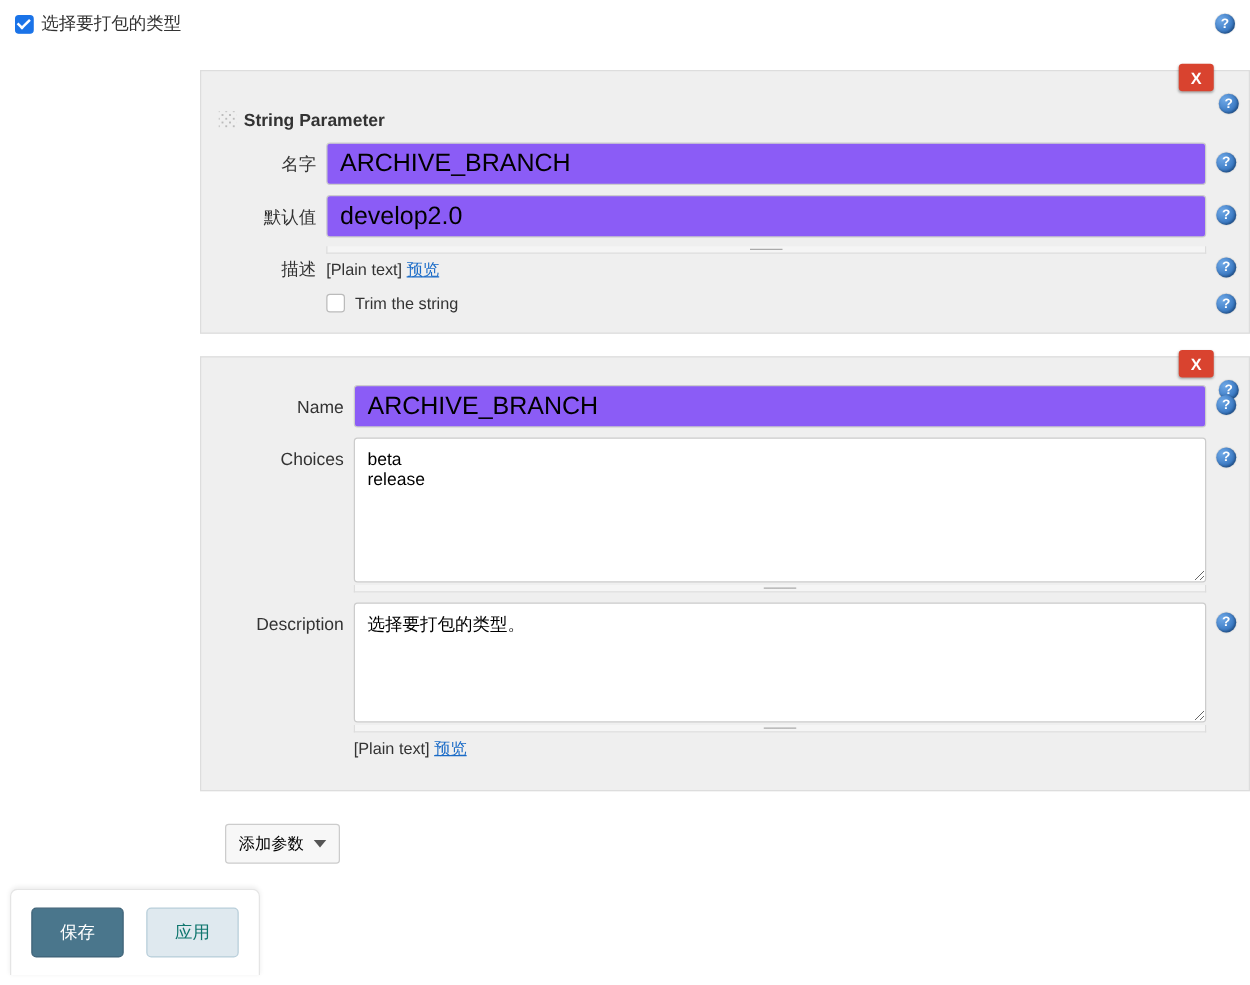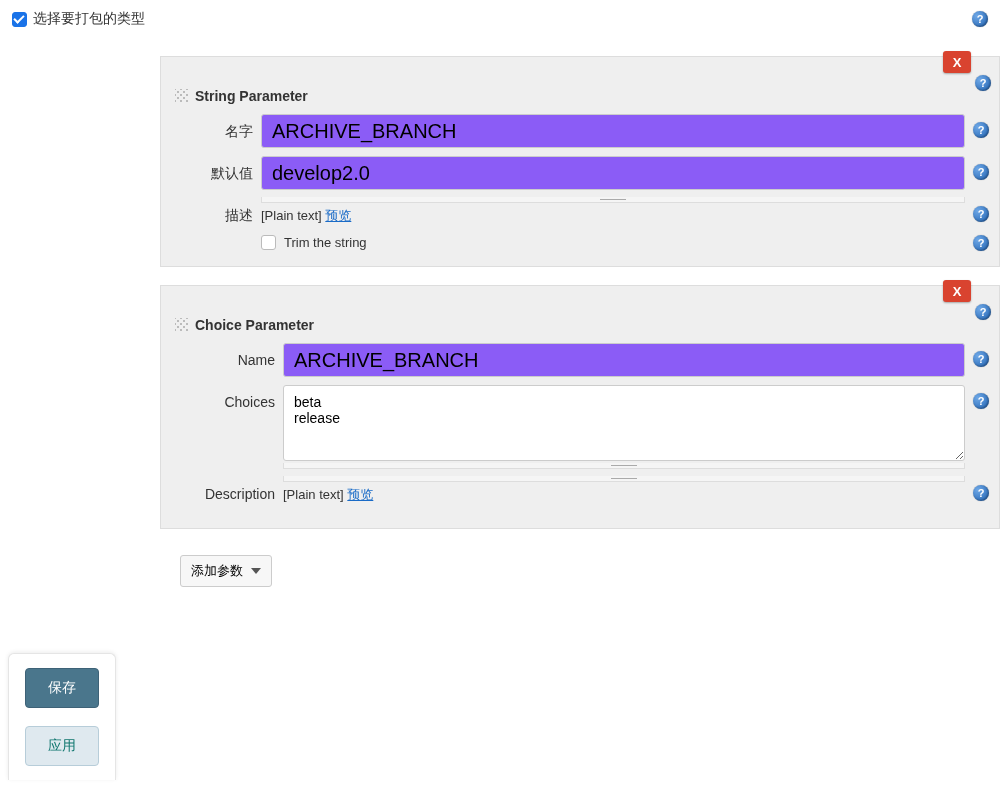--- a/index.html
+++ b/index.html
@@ -142,21 +142,20 @@
 
   .floating-actions {
     position:absolute; left:8px; bottom:8px;
     background:#fff;
     border:1px solid #e5e5e5;
     border-bottom:none;
     border-radius:6px 6px 0 0;
     padding:14px 16px 14px 16px;
     display:flex; gap:18px;
     box-shadow:0 -1px 4px rgba(0,0,0,.08);
-    flex-direction:column;
   }
   .btn-save {
     background:#4a768c; color:#fff;
     border:1px solid #3e6277;
     border-radius:4px;
     padding:10px 22px;
     font-size:14px; cursor:pointer;
   }
   .btn-apply {
     background:#dfe9ef; color:#0f766e;
@@ -221,46 +220,43 @@
       <span class="help-icon row-help" style="position:absolute; right:-24px;">?</span>
     </div>
   </div>
 
   <div class="param-block choice-block">
     <button class="delete-btn">
         <span>X</span>
       </button>
     <span class="help-icon block-help">?</span>
 
-    <div class="block-title-row">
-      <span class="drag-handle"></span>
-      <span class="block-title">Choice Parameter</span>
-    </div>
 
     <div class="form-row">
       <div class="row-label">Name</div>
       <div class="row-input-wrap">
         <input type="text" class="field" value="ARCHIVE_BRANCH" style="">
         <span class="help-icon row-help">?</span>
       </div>
     </div>
 
     <div class="form-row">
       <div class="row-label">Choices</div>
       <div class="row-input-wrap">
-        <textarea class="field" style="height: 76px;">beta
+        <textarea class="field" style="height: 116px;">beta
 release</textarea>
         <div class="ta-handle"></div>
         <span class="help-icon row-help">?</span>
       </div>
     </div>
 
     <div class="form-row">
       <div class="row-label">Description</div>
       <div class="row-input-wrap">
+        <textarea class="field" style="height: 96px;">选择要打包的类型。</textarea>
         <div class="ta-handle"></div>
         <div class="plain-line">
           <span>[Plain text] </span><a>预览</a>
         </div>
         <span class="help-icon row-help">?</span>
       </div>
     </div>
   </div>
 
   <div class="add-param-row">

